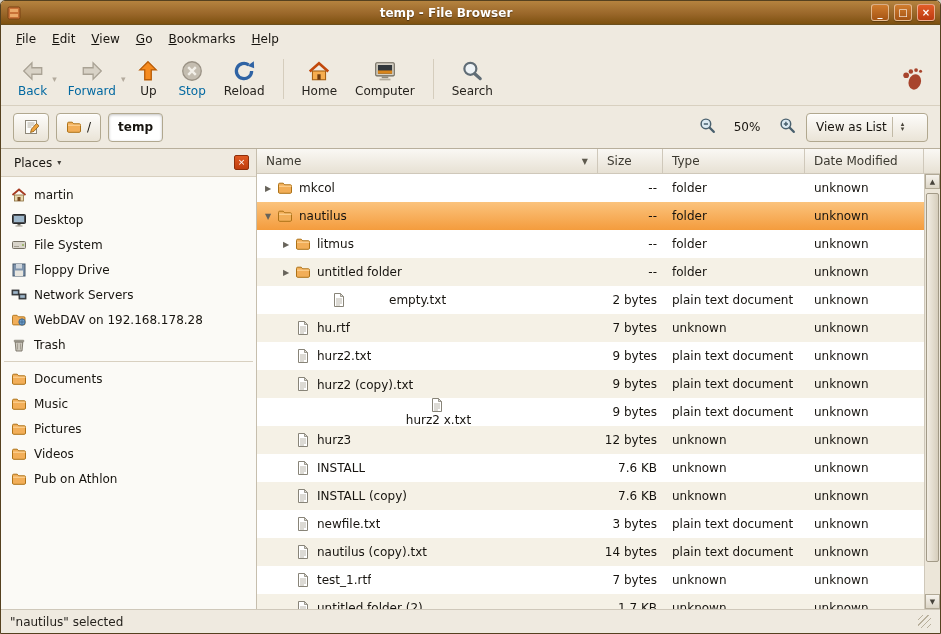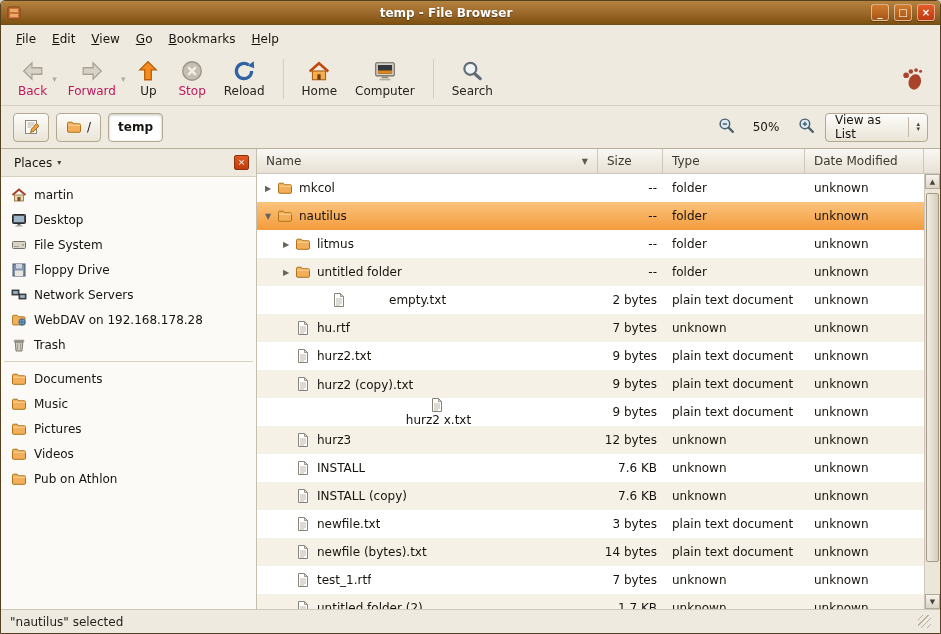--- a/index.html
+++ b/index.html
@@ -28,38 +28,38 @@
   .menu-item { display:inline-block; padding:4px 8px; }
   .menu-item::first-letter { text-decoration:underline; }
 
   
   .toolbar { height:54px; flex:0 0 auto; display:flex; align-items:center; padding:0 8px;
              border-bottom:1px solid #d8d0c0; }
   .tbtn-wrap { display:flex; align-items:center; }
   .tbtn { display:flex; flex-direction:column; align-items:center; padding:3px 9px; border-radius:3px; }
   .ticon { width:24px; height:24px; }
   .tlabel { margin-top:1px; color:#26231e; }
-  .tbtn.disabled .tlabel { color:#be185d; }
+  .tbtn.disabled .tlabel { color:#0369a1; }
   .tdrop { font-size:9px; color:#b3ab9d; margin:0 2px 0 -4px; }
   .tsep { width:1px; height:40px; background:#d5cdbd; margin:0 9px; flex:0 0 auto; }
   .toolbar-spacer { flex:1; }
   .throbber { width:26px; height:26px; margin-right:6px; }
 
   
   .locationbar { height:42px; flex:0 0 auto; display:flex; align-items:center; padding:0 12px; gap:7px; }
   .lbtn { height:29px; border:1px solid #b1a88f; border-radius:4px;
           background:linear-gradient(#fdfcfa,#eae4d7); display:flex; align-items:center;
           padding:0 9px; gap:5px; box-shadow:0 1px 0 rgba(255,255,255,.7) inset; }
   .lbtn.active { background:#ffffff; box-shadow:inset 0 1px 3px rgba(0,0,0,.25); font-weight:bold; }
   .lbtn .bicon { width:16px; height:16px; }
   .loc-spacer { flex:1; }
   .zoombtn { width:24px; height:24px; display:flex; align-items:center; justify-content:center; }
   .zoombtn svg { width:17px; height:17px; }
   .zoom-value { width:42px; text-align:center; }
-  .combo { width:103px; justify-content:flex-start; padding-right:4px; }
+  .combo { width:122px; justify-content:flex-start; padding-right:4px; }
   .combo-sep { width:1px; height:20px; background:#c2baa6; }
   .combo-arrows { display:flex; flex-direction:column; align-items:center; line-height:5px;
                   font-size:7px; color:#4a463c; padding:0 3px; }
 
   
   .main { flex:1; min-height:0; display:flex; border-top:1px solid #b8af9c; }
 
   .sidebar { width:256px; flex:0 0 auto; background:#fbfaf6; border-right:1px solid #c6bead;
              display:flex; flex-direction:column; }
   .sidebar-header { height:28px; flex:0 0 auto; background:#efeae0; border-bottom:1px solid #d8d0c0;
@@ -594,21 +594,21 @@
             <div class="row alt">
               <div class="c-name" style="padding-left: 22px;">
                 <span class="expander"></span>
                 <span class="ficon"><svg width="100%" height="100%" viewBox="0 0 16 16">
                     <path d="M3.5 1.5h6l3 3v10h-9z" fill="#fff" stroke="#888478"></path>
                     <path d="M9.5 1.5v3h3z" fill="#dedbd2" stroke="#888478" stroke-width=".8"></path>
                     <g stroke="#b9b5aa">
                       <path d="M5 7h6M5 9h6M5 11h6M5 13h4"></path>
                     </g>
                   </svg></span>
-                <span class="fname">newfile (bytes).txt</span>
+                <span class="fname">nautilus (copy).txt</span>
               </div>
               <div class="c-size">14 bytes</div>
               <div class="c-type">plain text document</div>
               <div class="c-date">unknown</div>
             </div>
             <div class="row">
               <div class="c-name" style="padding-left: 22px;">
                 <span class="expander"></span>
                 <span class="ficon"><svg width="100%" height="100%" viewBox="0 0 16 16">
                     <path d="M3.5 1.5h6l3 3v10h-9z" fill="#fff" stroke="#888478"></path>

